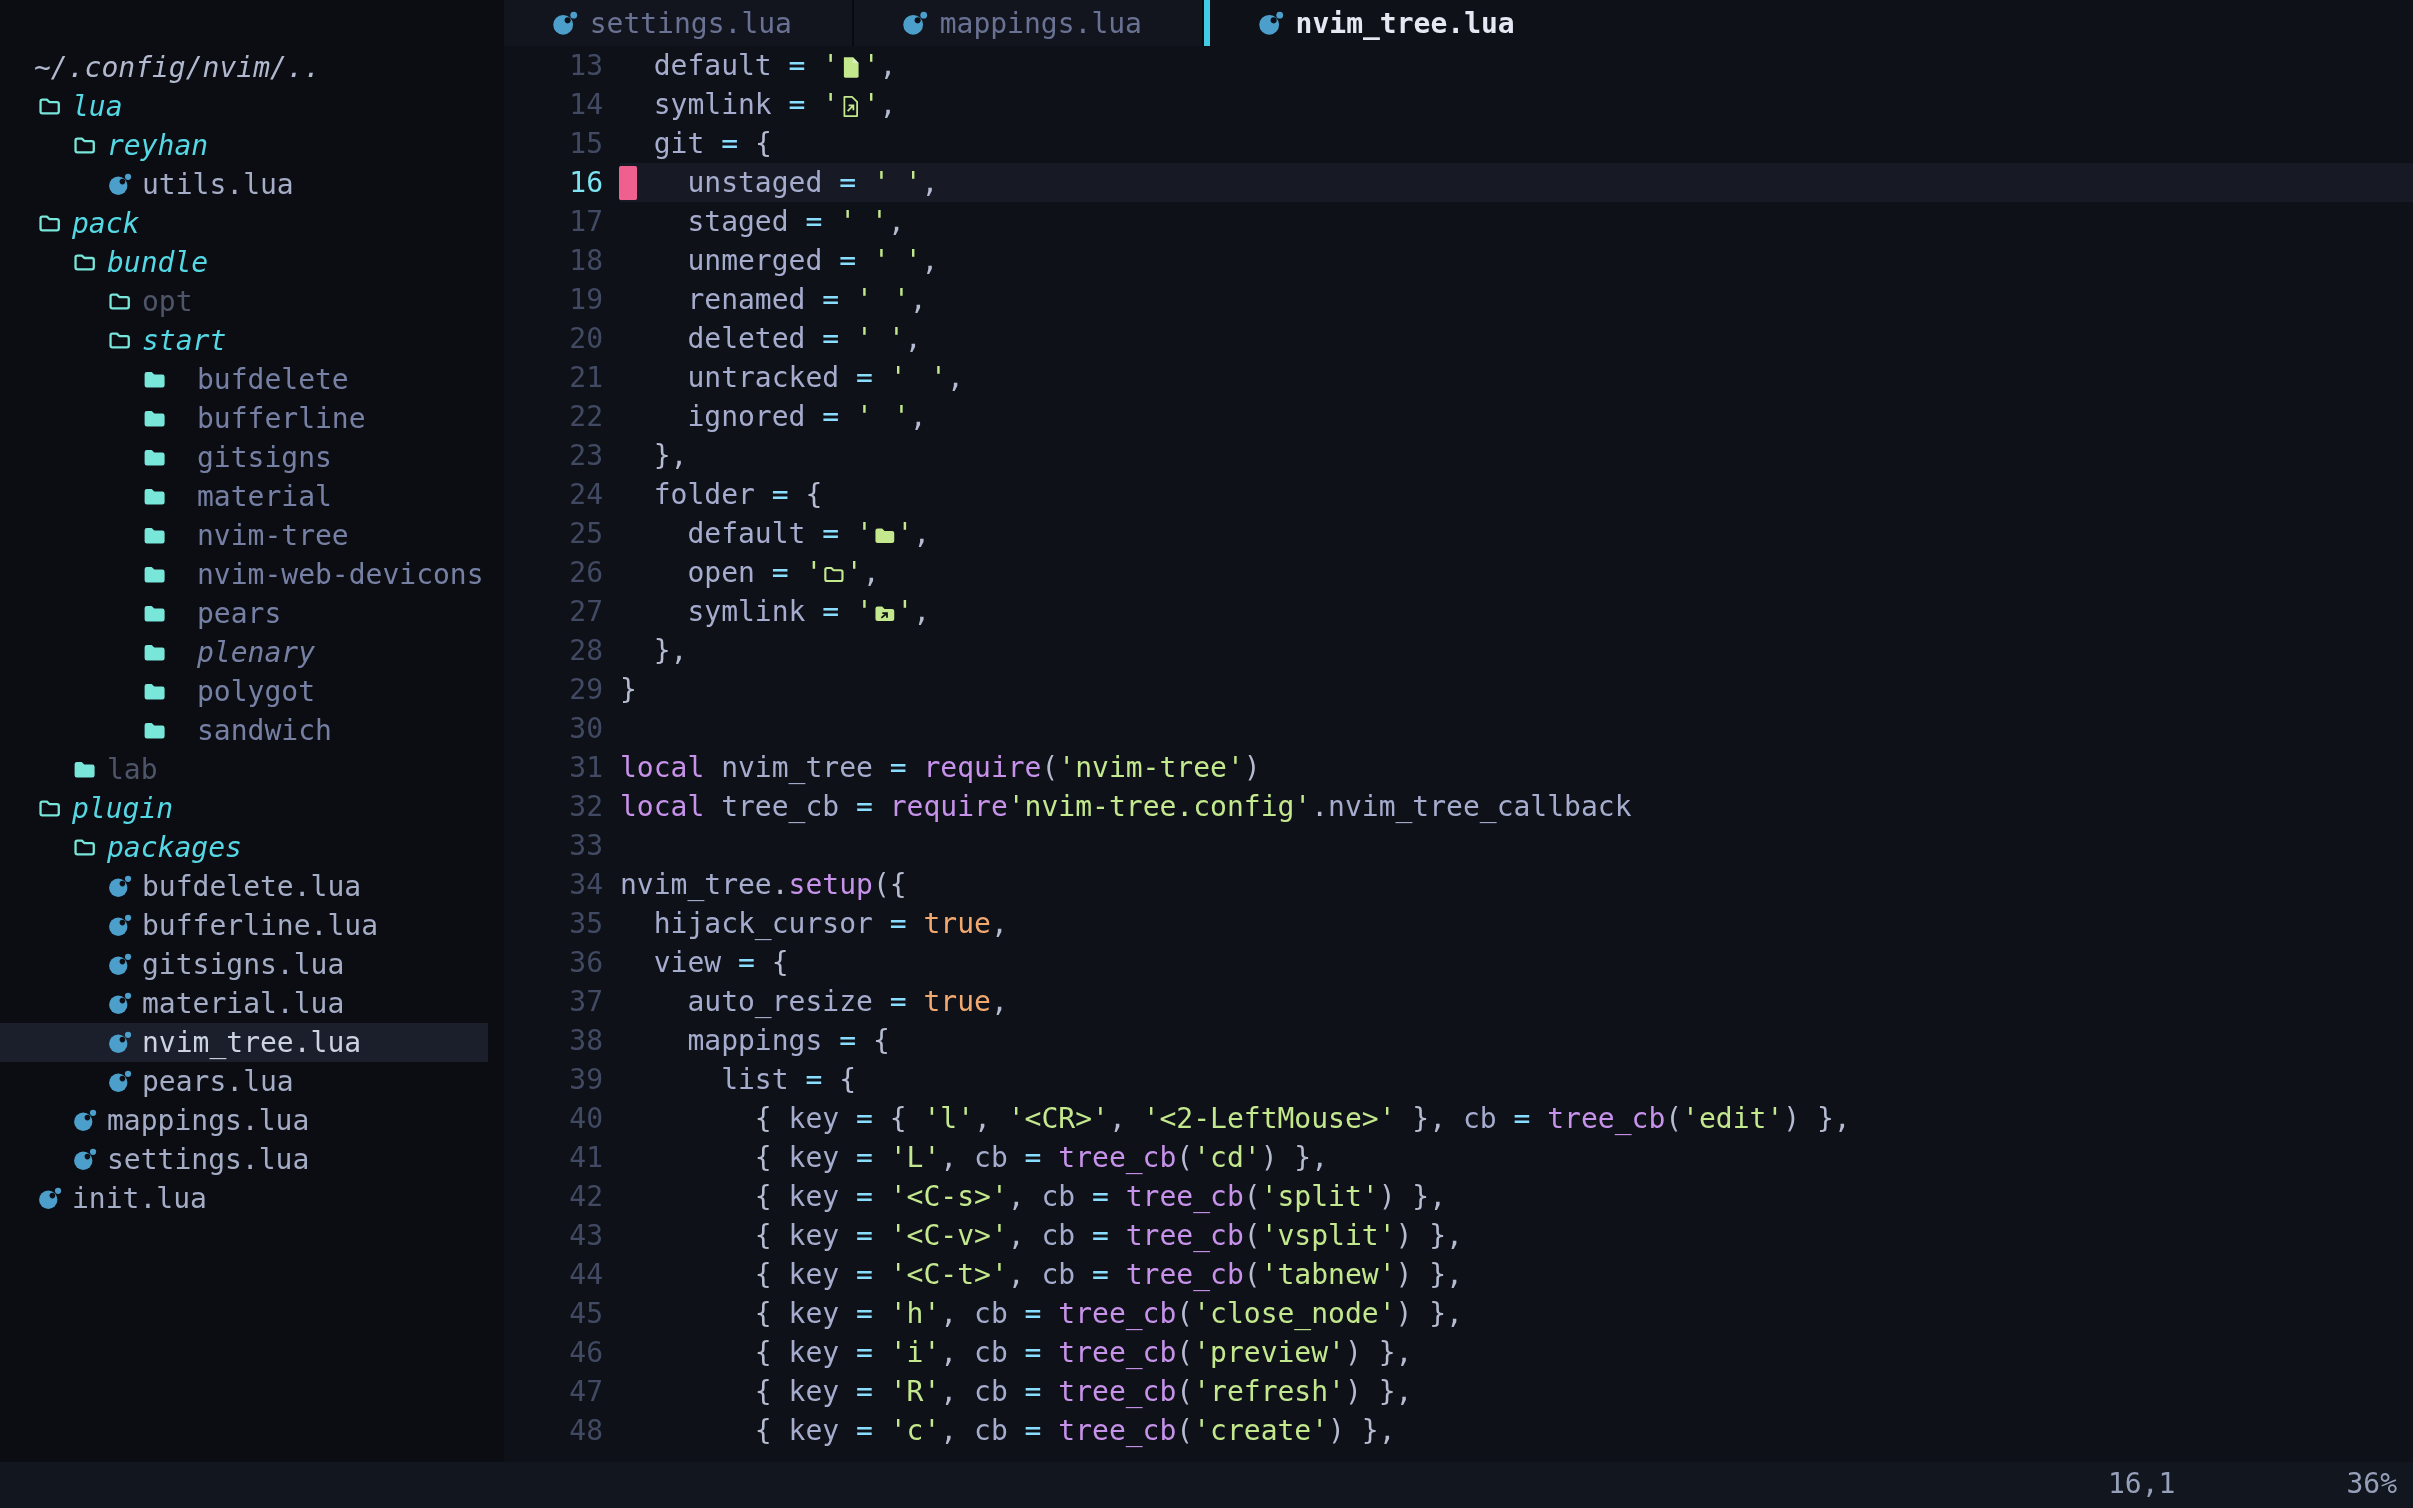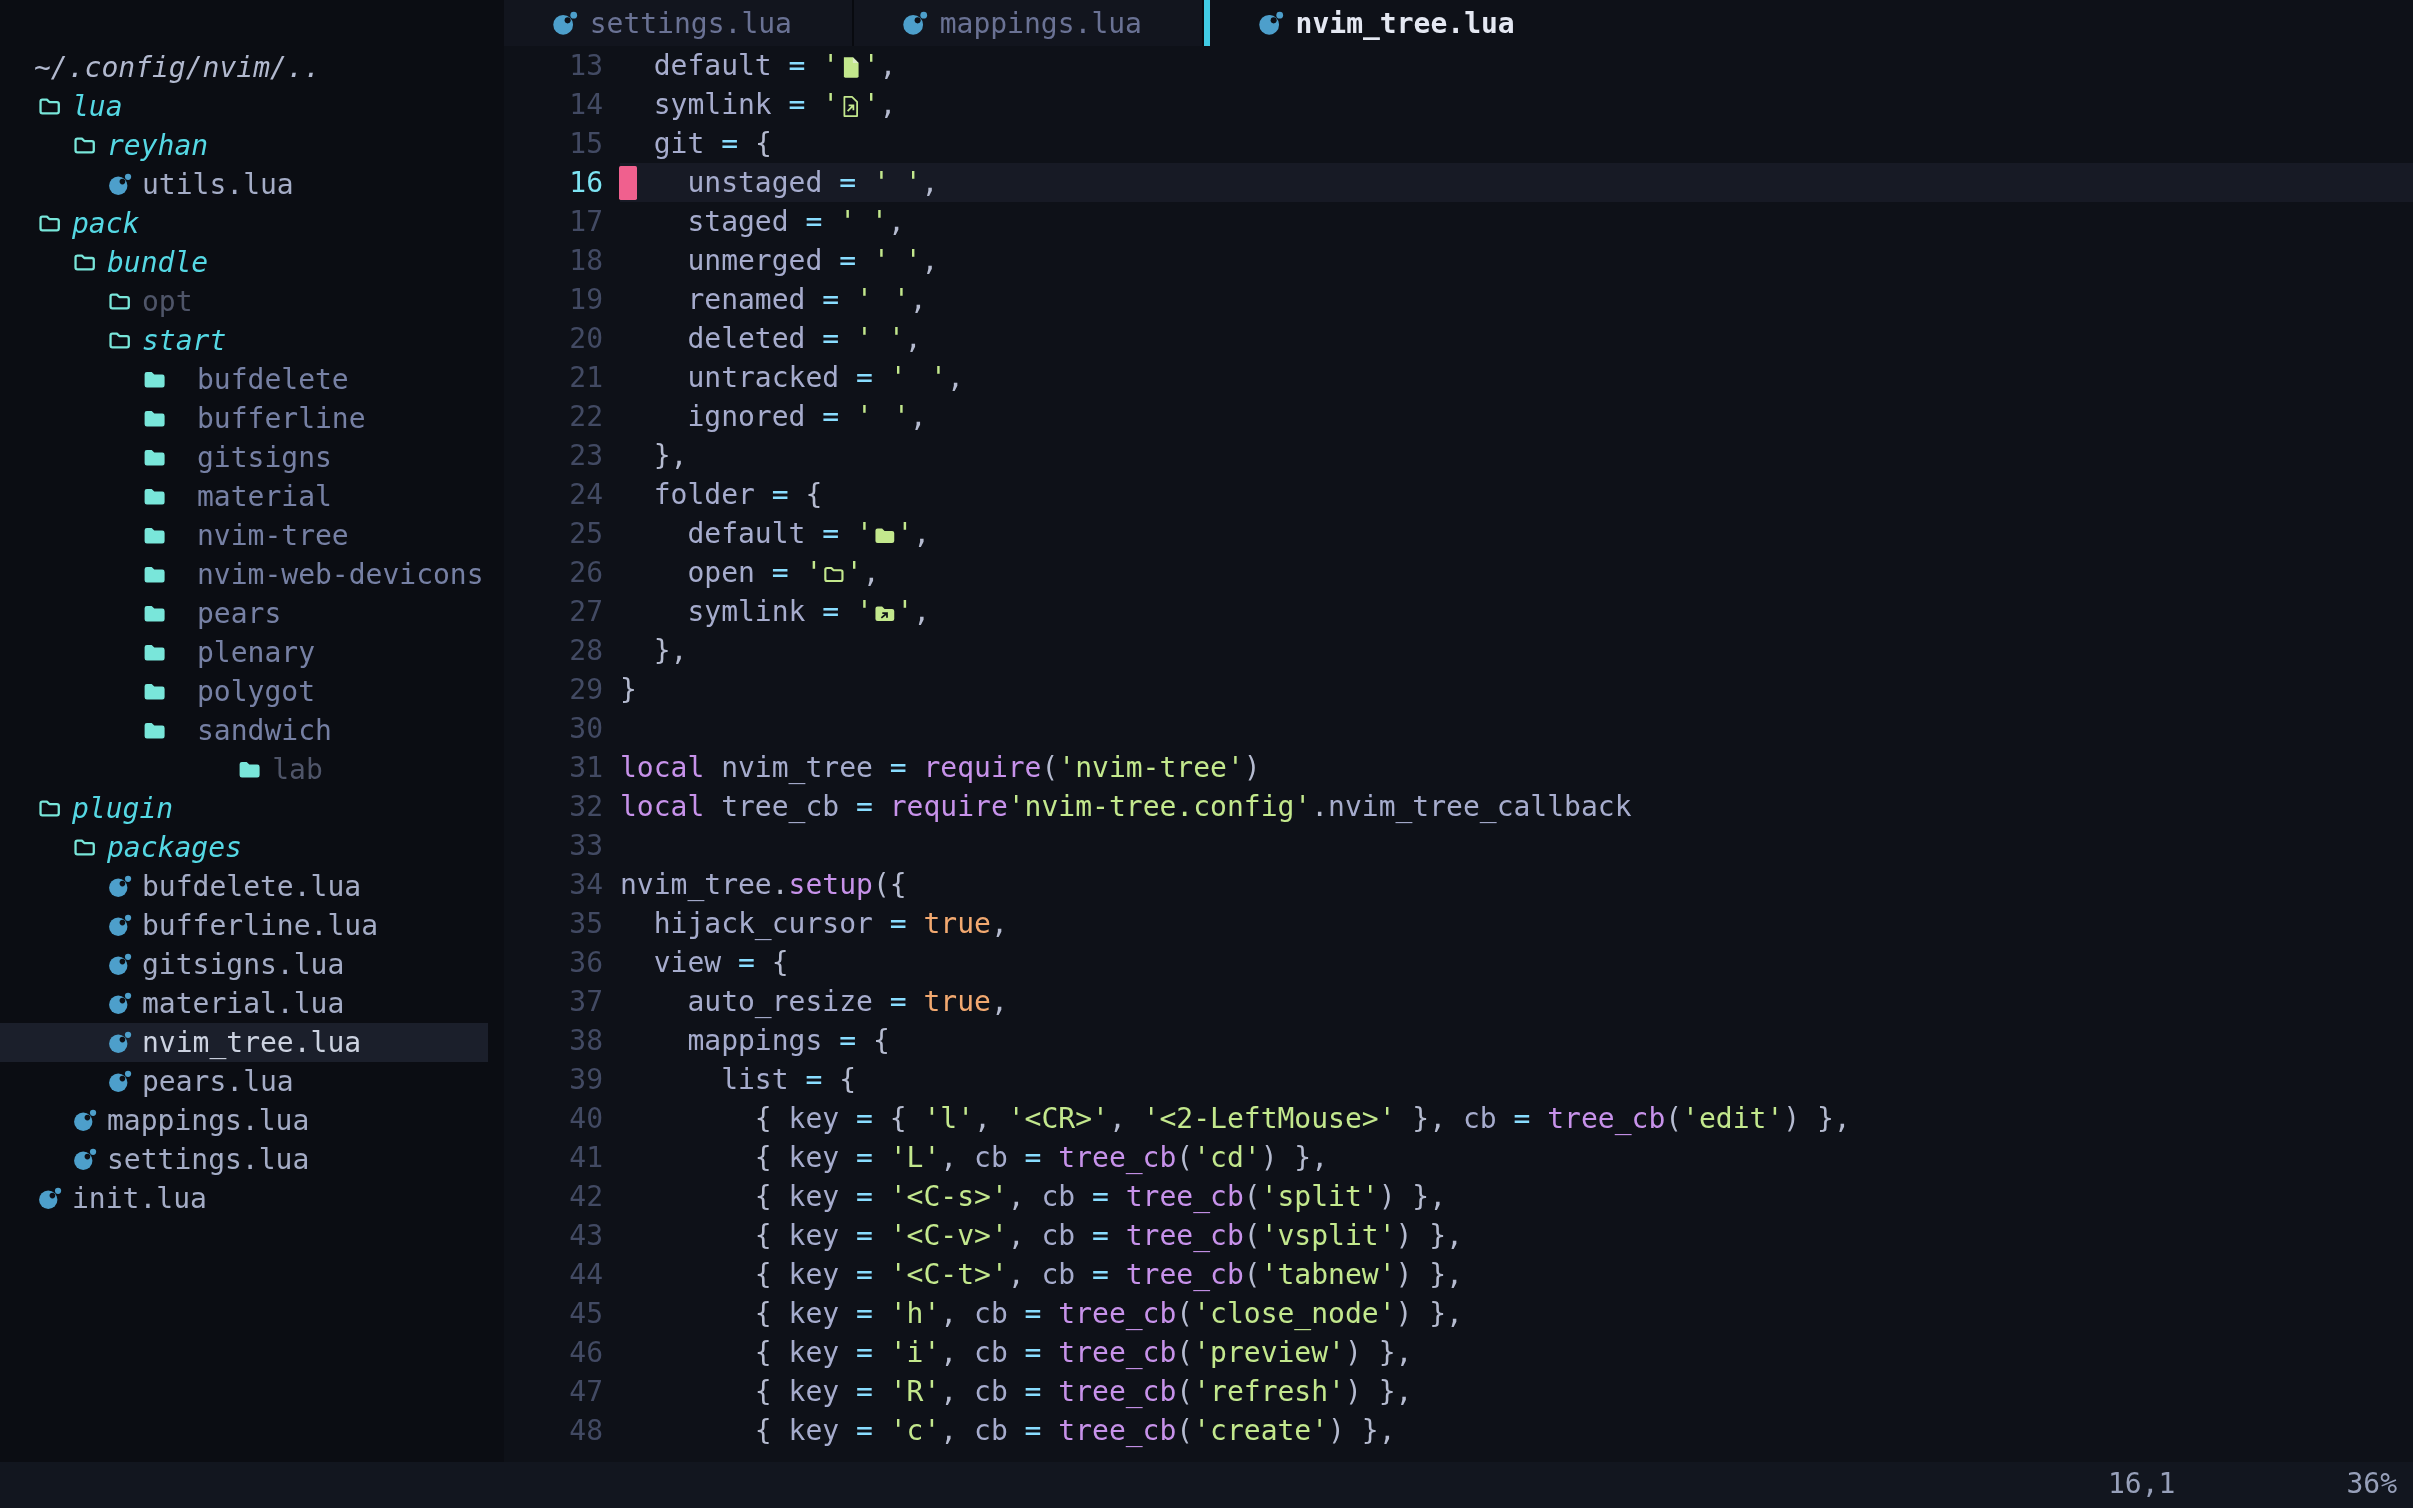--- a/index.html
+++ b/index.html
@@ -97,30 +97,30 @@
             </svg></span><span class="t-closed">material</span></div>
         <div class="tree-row" style="padding-left: 142px;"><span class="tree-icon ti-folder"><svg width="25" height="25" viewBox="0 0 24 24">
               <path fill="currentColor" d="M2.5 7q0-2.2 2.2-2.2h4.6l2.5 2.5h7.7q2.2 0 2.2 2.2v8q0 2.2-2.2 2.2H4.7q-2.2 0-2.2-2.2z"></path>
             </svg></span><span class="t-closed">nvim-tree</span></div>
         <div class="tree-row" style="padding-left: 142px;"><span class="tree-icon ti-folder"><svg width="25" height="25" viewBox="0 0 24 24">
               <path fill="currentColor" d="M2.5 7q0-2.2 2.2-2.2h4.6l2.5 2.5h7.7q2.2 0 2.2 2.2v8q0 2.2-2.2 2.2H4.7q-2.2 0-2.2-2.2z"></path>
             </svg></span><span class="t-closed">nvim-web-devicons</span></div>
         <div class="tree-row" style="padding-left: 142px;"><span class="tree-icon ti-folder"><svg width="25" height="25" viewBox="0 0 24 24">
               <path fill="currentColor" d="M2.5 7q0-2.2 2.2-2.2h4.6l2.5 2.5h7.7q2.2 0 2.2 2.2v8q0 2.2-2.2 2.2H4.7q-2.2 0-2.2-2.2z"></path>
             </svg></span><span class="t-closed">pears</span></div>
-        <div class="tree-row" style="padding-left: 142px;"><span class="tree-icon ti-folder"><svg width="25" height="25" viewBox="0 0 24 24">
+        <div class="tree-row" style="padding-left: 142px; font-style: italic;"><span class="tree-icon ti-folder"><svg width="25" height="25" viewBox="0 0 24 24">
               <path fill="currentColor" d="M2.5 7q0-2.2 2.2-2.2h4.6l2.5 2.5h7.7q2.2 0 2.2 2.2v8q0 2.2-2.2 2.2H4.7q-2.2 0-2.2-2.2z"></path>
             </svg></span><span class="t-closed">plenary</span></div>
         <div class="tree-row" style="padding-left: 142px;"><span class="tree-icon ti-folder"><svg width="25" height="25" viewBox="0 0 24 24">
               <path fill="currentColor" d="M2.5 7q0-2.2 2.2-2.2h4.6l2.5 2.5h7.7q2.2 0 2.2 2.2v8q0 2.2-2.2 2.2H4.7q-2.2 0-2.2-2.2z"></path>
             </svg></span><span class="t-closed">polygot</span></div>
         <div class="tree-row" style="padding-left: 142px;"><span class="tree-icon ti-folder"><svg width="25" height="25" viewBox="0 0 24 24">
               <path fill="currentColor" d="M2.5 7q0-2.2 2.2-2.2h4.6l2.5 2.5h7.7q2.2 0 2.2 2.2v8q0 2.2-2.2 2.2H4.7q-2.2 0-2.2-2.2z"></path>
             </svg></span><span class="t-closed">sandwich</span></div>
-        <div class="tree-row" style="padding-left: 72px; justify-content: center;"><span class="tree-icon ti-folder"><svg width="25" height="25" viewBox="0 0 24 24">
+        <div class="tree-row" style="padding-left: 72px;"><span class="tree-icon ti-folder"><svg width="25" height="25" viewBox="0 0 24 24">
               <path fill="currentColor" d="M2.5 7q0-2.2 2.2-2.2h4.6l2.5 2.5h7.7q2.2 0 2.2 2.2v8q0 2.2-2.2 2.2H4.7q-2.2 0-2.2-2.2z"></path>
             </svg></span><span class="t-dim">lab</span></div>
         <div class="tree-row" style="padding-left: 37px;"><span class="tree-icon ti-folder"><svg width="25" height="25" viewBox="0 0 24 24">
               <path fill="none" stroke="currentColor" stroke-width="2.2" stroke-linejoin="round" d="M3.4 7.2q0-1.8 1.8-1.8h4.3l2.3 2.3h7.3q1.8 0 1.8 1.8v7.3q0 1.8-1.8 1.8H5.2q-1.8 0-1.8-1.8z"></path>
             </svg></span><span class="t-open">plugin</span></div>
         <div class="tree-row" style="padding-left: 72px;"><span class="tree-icon ti-folder"><svg width="25" height="25" viewBox="0 0 24 24">
               <path fill="none" stroke="currentColor" stroke-width="2.2" stroke-linejoin="round" d="M3.4 7.2q0-1.8 1.8-1.8h4.3l2.3 2.3h7.3q1.8 0 1.8 1.8v7.3q0 1.8-1.8 1.8H5.2q-1.8 0-1.8-1.8z"></path>
             </svg></span><span class="t-open">packages</span></div>
         <div class="tree-row" style="padding-left: 107px;"><span class="tree-icon ti-file"><svg width="25" height="25" viewBox="0 0 24 24">
               <circle cx="10.8" cy="13.2" r="8.8" fill="currentColor"></circle>

